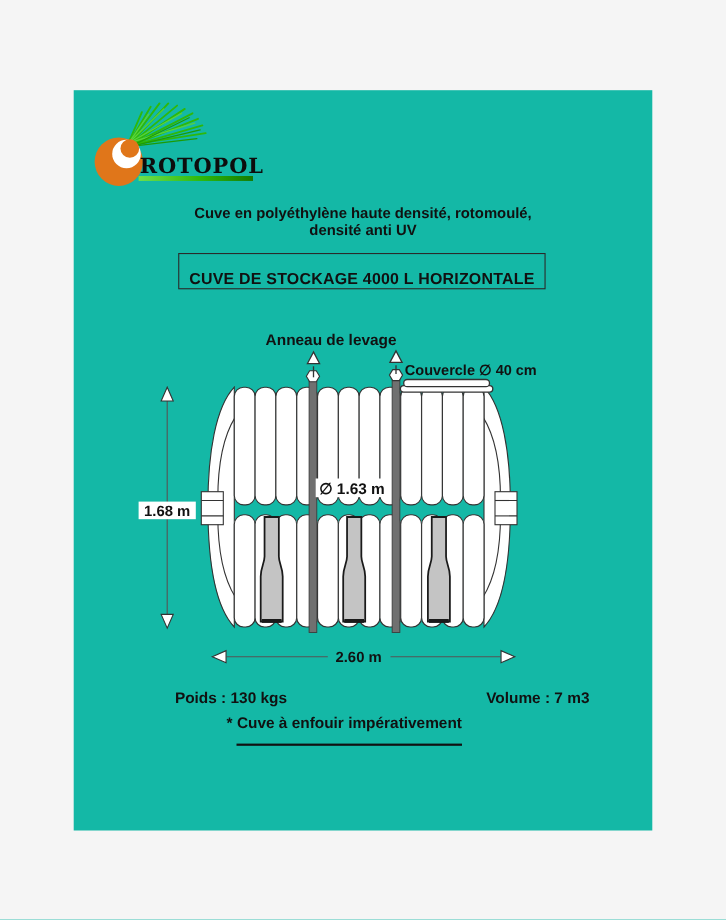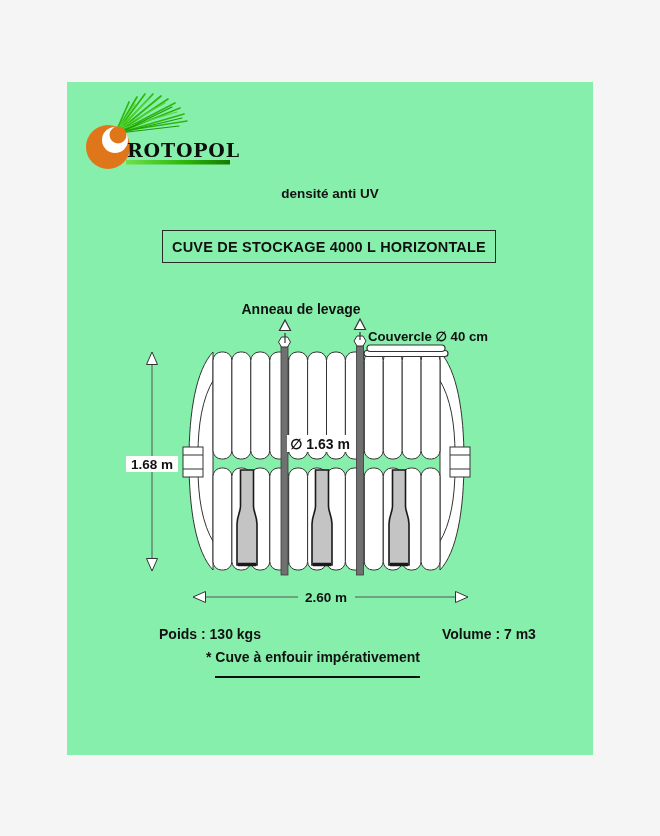--- a/index.html
+++ b/index.html
@@ -4,32 +4,32 @@
 <style>
   html,body{margin:0;padding:0;}
   body{
     width:660px;height:836px;
     background:#f5f5f5;
     font-family:"Liberation Sans", sans-serif;
     position:relative;overflow:hidden;
   }
   .paper{
     position:absolute;left:67px;top:82px;width:526px;height:673px;
-    background:#86efac;
+    background:#14b8a6;
   }
   .abs{position:absolute;}
   .logo-wrap{left:10px;top:8px;width:170px;height:84px;}
   .subtitle{
     left:0;top:104px;width:526px;text-align:center;
     font-weight:bold;font-size:13.5px;color:#111;line-height:16px;
   }
   .title-box{
     left:95px;top:148px;width:332px;height:31px;
     border:1.5px solid #2a2a2a;
-    display:flex;align-items:center;justify-content:center;
+    display:flex;align-items:flex-end;justify-content:center;
     font-weight:bold;font-size:14.5px;color:#111;letter-spacing:0.2px;
     white-space:nowrap;
   }
   .diagram-svg{left:0;top:0;width:526px;height:673px;}
   .spec{font-weight:bold;font-size:14px;color:#111;white-space:nowrap;margin-left:34px;}
   .weight{left:58px;top:544px;}
   .volume{left:341px;top:544px;}
   .note-row{
     left:0;top:567px;width:492px;text-align:center;
     font-weight:bold;font-size:14px;color:#111;white-space:nowrap;
@@ -86,20 +86,21 @@
           <stop offset="0" stop-color="#6fe04a"></stop>
           <stop offset="0.55" stop-color="#2eb80a"></stop>
           <stop offset="1" stop-color="#157a02"></stop>
         </linearGradient>
       </defs>
       <rect x="49" y="70" width="104" height="4.5" fill="url(#gr-underline)"></rect>
     </svg>
   </div>
 
   <div class="abs subtitle">
+    <span style="display:block">Cuve en polyéthylène haute densité, rotomoulé,</span>
     <span style="display:block">densité anti UV</span>
   </div>
 
   <div class="abs title-box">
     <span>CUVE DE STOCKAGE 4000 L HORIZONTALE</span>
   </div>
 
   <svg class="abs diagram-svg" viewBox="0 0 526 673">
     <g stroke="#333" fill="#fff" stroke-width="1">
 

